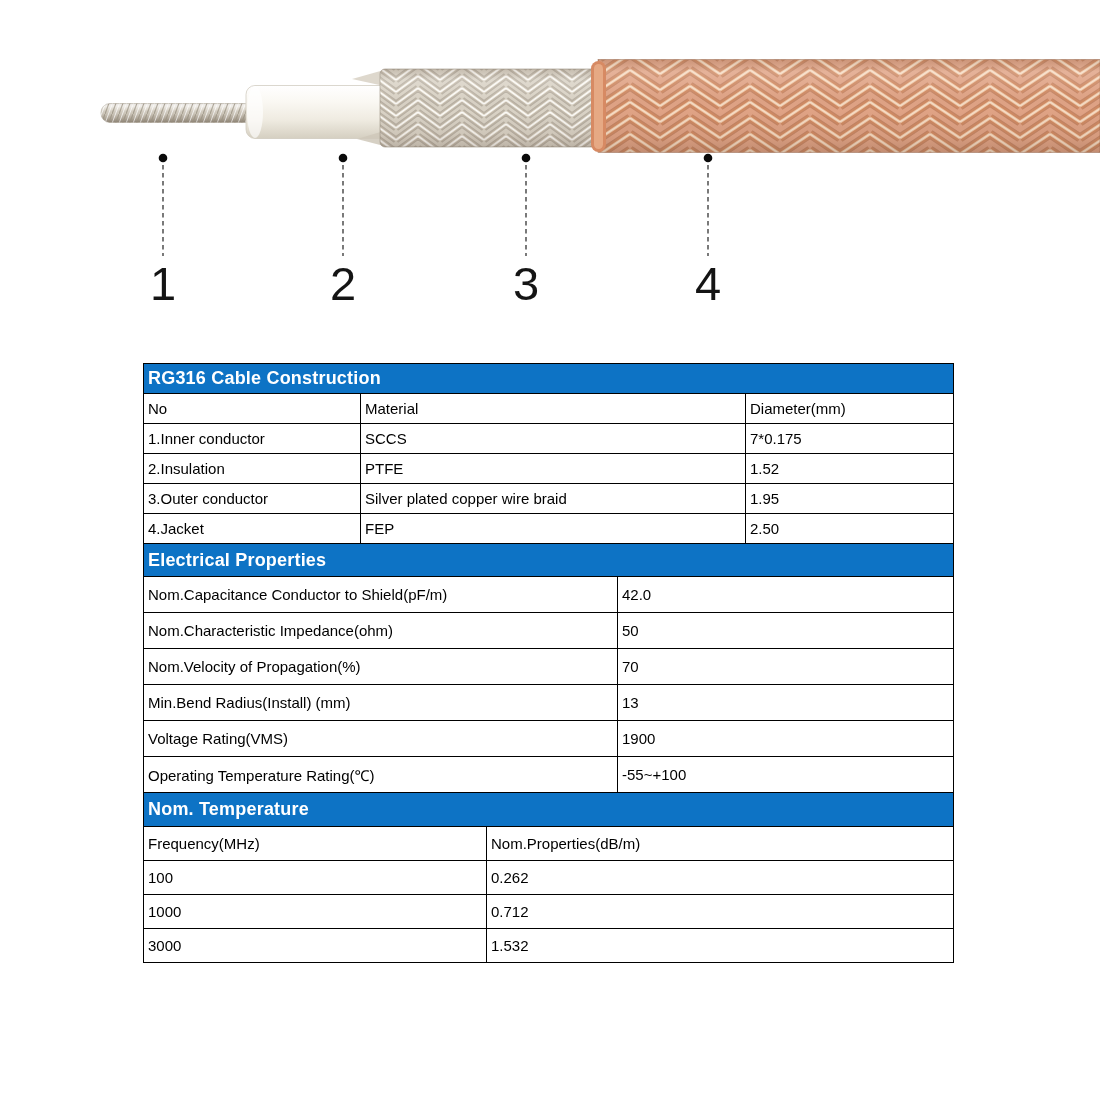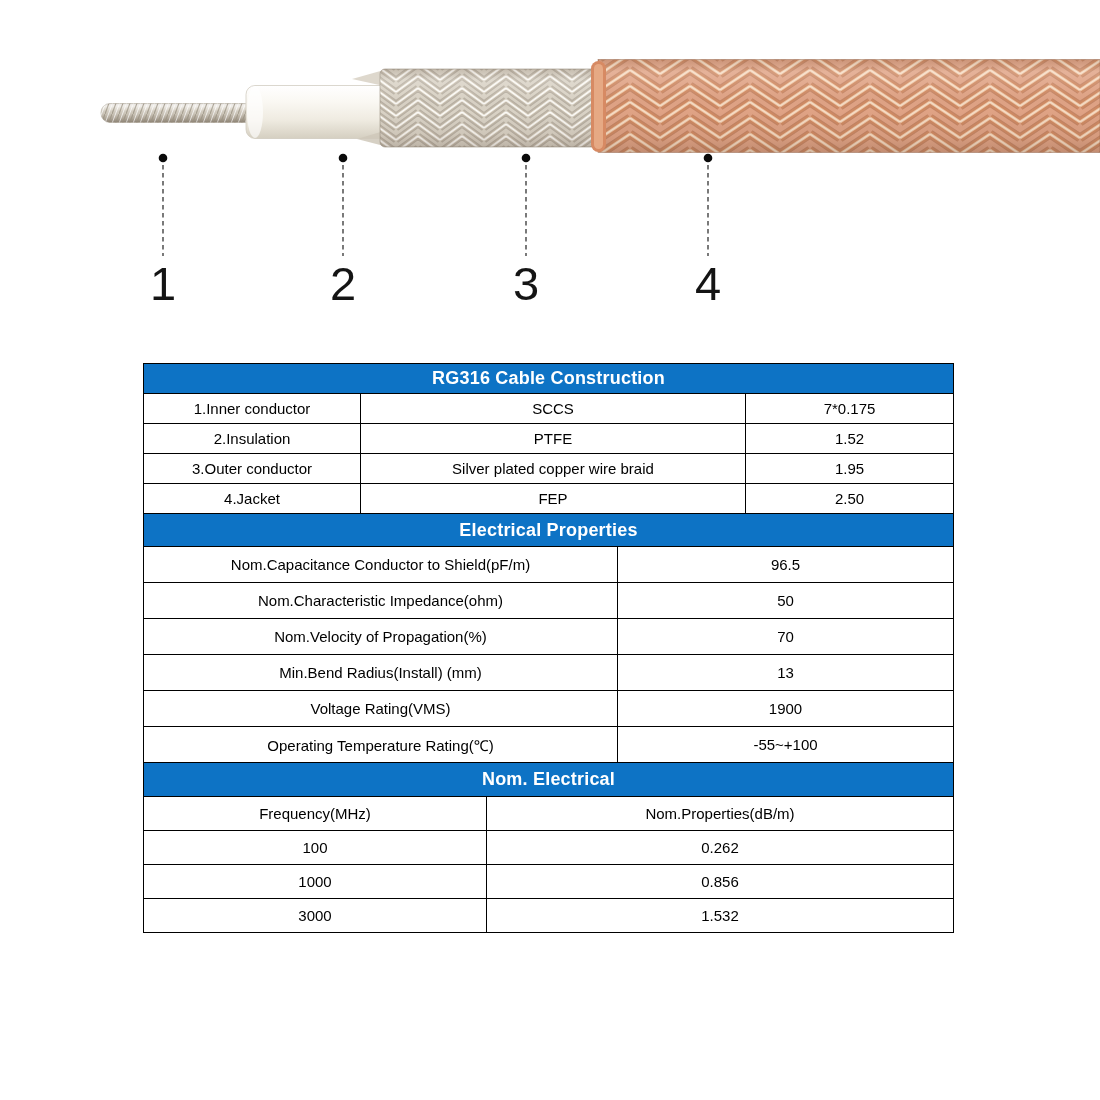--- a/index.html
+++ b/index.html
@@ -21,21 +21,20 @@
     line-height: 1;
     color: #141414;
     font-weight: 400;
   }
   .spec-wrap { position: absolute; left: 143px; top: 363px; width: 810px; }
   table.spec-table {
     border-collapse: collapse;
     table-layout: fixed;
     width: 810px;
     font-size: 15px;
-    text-align: center;
   }
   table.spec-table + table.spec-table { margin-top: -1px; }
   .spec-table td {
     border: 1px solid #000;
     padding: 0 4px;
     vertical-align: middle;
     white-space: nowrap;
     overflow: hidden;
   }
   .title-cell {
@@ -154,20 +153,25 @@
     <colgroup>
         <col style="width:217px">
         <col style="width:385px">
         <col style="width:208px">
       </colgroup>
     <tbody>
         <tr>
       <td colspan="3" class="title-cell">RG316 Cable Construction</td>
     </tr>
     <tr>
+      <td>No</td>
+      <td>Material</td>
+      <td>Diameter(mm)</td>
+    </tr>
+    <tr>
       <td>1.Inner conductor</td>
       <td>SCCS</td>
       <td>7*0.175</td>
     </tr>
     <tr>
       <td>2.Insulation</td>
       <td>PTFE</td>
       <td>1.52</td>
     </tr>
     <tr>
@@ -187,21 +191,21 @@
     <colgroup>
         <col style="width:474px">
         <col style="width:336px">
       </colgroup>
     <tbody>
         <tr>
       <td colspan="2" class="title-cell">Electrical Properties</td>
     </tr>
     <tr>
       <td>Nom.Capacitance Conductor to Shield(pF/m)</td>
-      <td>96.5</td>
+      <td>42.0</td>
     </tr>
     <tr>
       <td>Nom.Characteristic Impedance(ohm)</td>
       <td>50</td>
     </tr>
     <tr>
       <td>Nom.Velocity of Propagation(%)</td>
       <td>70</td>
     </tr>
     <tr>
@@ -219,33 +223,33 @@
   </tbody>
     </table>
 
   <table class="spec-table t3">
     <colgroup>
         <col style="width:343px">
         <col style="width:467px">
       </colgroup>
     <tbody>
         <tr>
-      <td colspan="2" class="title-cell">Nom. Electrical</td>
+      <td colspan="2" class="title-cell">Nom. Temperature</td>
     </tr>
     <tr>
       <td>Frequency(MHz)</td>
       <td class="indent">Nom.Properties(dB/m)</td>
     </tr>
     <tr>
       <td>100</td>
       <td>0.262</td>
     </tr>
     <tr>
       <td>1000</td>
-      <td>0.856</td>
+      <td>0.712</td>
     </tr>
     <tr>
       <td>3000</td>
       <td>1.532</td>
     </tr>
   </tbody>
     </table>
 
 </div>
 

